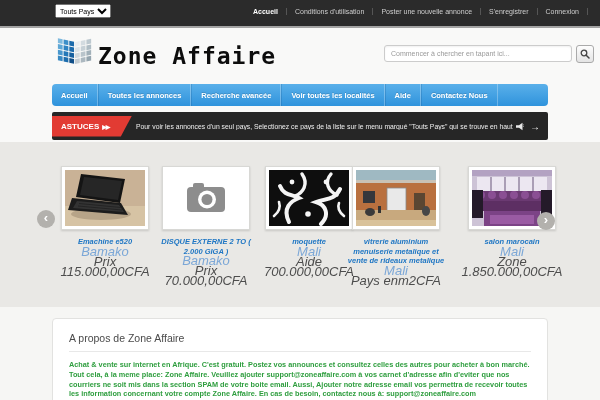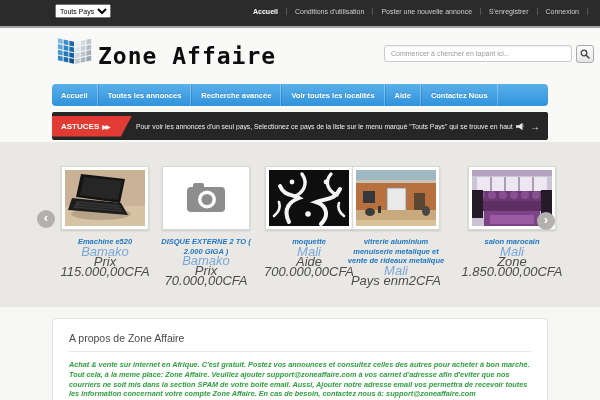--- a/index.html
+++ b/index.html
@@ -53,21 +53,21 @@
   .card-loc { color:#7ba7d7; font-size:13px; line-height:10px; }
   .card-price { color:#4d4d4d; font-size:13px; line-height:10px; }
   .car-arrow { position:absolute; width:18px; height:18px; border-radius:50%; background:#b3b1ad; color:#fff; font-size:13px; font-weight:bold; text-align:center; line-height:16px; cursor:pointer; z-index:6; }
   .car-prev { left:37px; top:50px; }
   .car-next { left:537px; top:52px; }
 
   
   .about { position:absolute; left:52px; top:318px; width:496px; height:160px; background:#fff; border:1px solid #e2e2e0; border-radius:4px; z-index:4; }
   .about-title { margin:13px 16px 0 16px; font-size:10.5px; color:#4a4a4a; }
   .about-divider { margin:7px 16px 0 16px; border-top:1px solid #e8e8e8; }
-  .about-body { margin:8px 16px 0 16px; font-size:7.3px; line-height:9.8px; color:#2f9e3f; font-weight:bold;font-style:italic; }
+  .about-body { margin:8px 16px 0 16px; font-size:7.3px; line-height:9.8px; color:#2f9e3f; font-weight:bold; }
 </style>
 </head>
 <body>
 
 <div class="page">
   <div class="bg-white"></div>
   <div class="bg-gray"></div>
   <div class="bg-light"></div>
 
   <div class="topbar">

